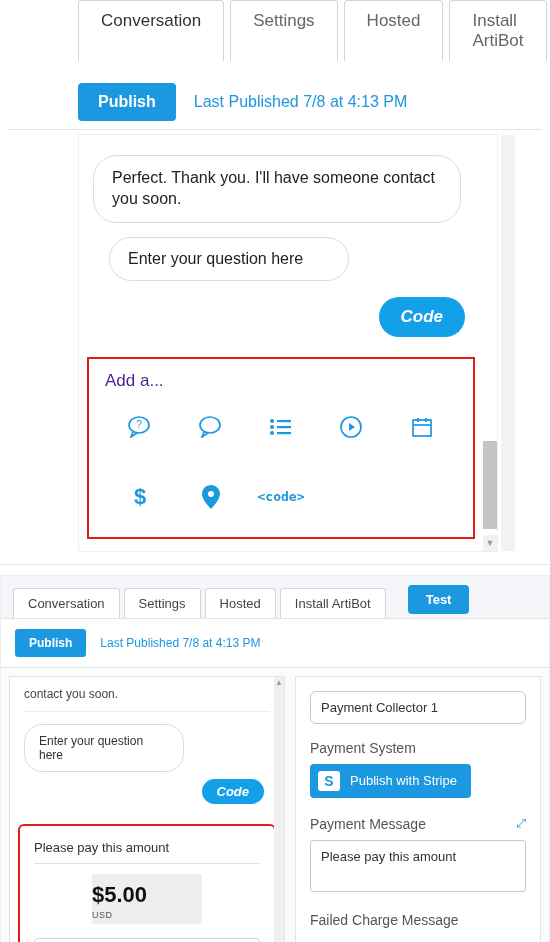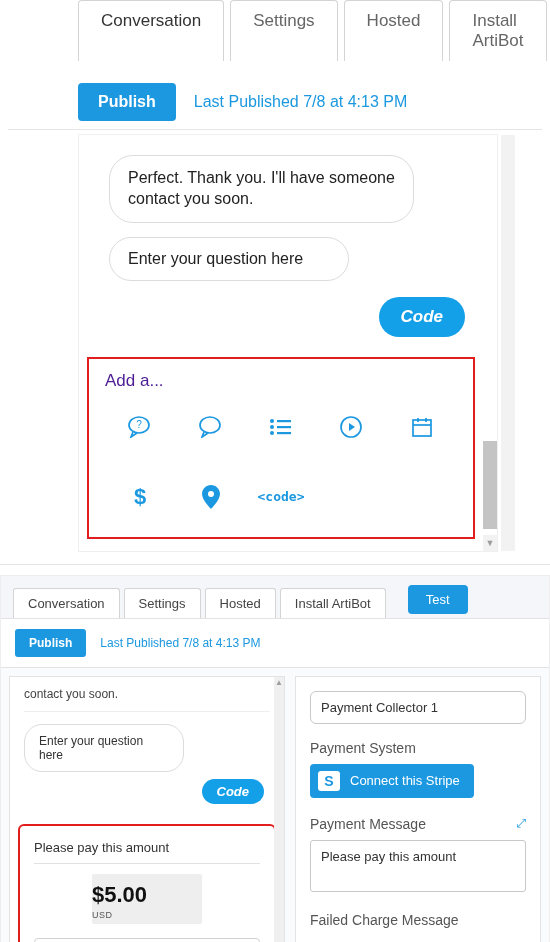--- a/index.html
+++ b/index.html
@@ -10,40 +10,40 @@
   .tabs-row-1{display:flex;gap:6px;margin-left:70px}
   .tabs-row-1 .tab{border:1px solid #d4d4d4;border-bottom:none;padding:10px 22px;font-size:17px;color:#333;border-radius:4px 4px 0 0;background:#fff;cursor:pointer}
   .tabs-row-1 .tab.dim{color:#666}
   .pub-row-1{display:flex;align-items:center;gap:18px;margin:22px 0 8px 70px}
   .pub-btn{background:#1b98e0;color:#fff;border:none;border-radius:4px;padding:10px 20px;font-size:16px;font-weight:600;cursor:pointer}
   .last-pub{color:#1b98e0;font-size:16px}
   .hr1{height:1px;background:#e5e5e5;margin-top:8px}
 
   .chatpanel{position:relative;margin:4px 0 0 70px;width:420px;background:#fff;border:1px solid #efefef;}
   .bubble{border:1px solid #dcdcdc;border-radius:24px;padding:12px 18px;font-size:16px;color:#222;background:#fff}
-  .bubble.msg{margin:20px 0 0 30px;width:305px;line-height:1.3}
+  .bubble.msg{margin:20px 0 0 14px;width:368px;line-height:1.3}
   .bubble.question{margin:14px 0 0 30px;width:240px}
   .code-pill{background:#14a0e8;color:#fff;font-style:italic;font-weight:600;border-radius:22px;padding:10px 22px;font-size:17px;display:inline-block}
   .code-wrap{text-align:right;margin:16px 32px 20px 0}
 
   .add-box{border:2.5px solid #e11d1d;margin:0 22px 12px 8px;padding:12px 16px 28px}
   .add-title{font-size:17px;color:#4c1d95;margin-bottom:24px}
   .icon-grid{display:grid;grid-template-columns:repeat(5,1fr);row-gap:46px;align-items:center;justify-items:center}
   .ic{color:#1b98e0;display:flex;align-items:center;justify-content:center;width:32px;height:24px;cursor:pointer}
   .code-txt{color:#1b98e0;font-size:13px;font-weight:700;font-family:monospace}
 
   .scroll-track{position:absolute;right:-18px;top:0;bottom:0;width:14px;background:#f2f2f2}
   .scroll-thumb{position:absolute;right:0;bottom:22px;width:14px;height:88px;background:#c4c4c4}
   .scroll-arrow{position:absolute;right:0;bottom:0;width:14px;height:16px;background:#f2f2f2;color:#9d9d9d;font-size:9px;text-align:center;line-height:16px}
 
   
   .bottom{margin-top:10px;border:1px solid #eee;background:#fafbfc}
   .tabs-row-2{display:flex;gap:4px;align-items:flex-end;padding:9px 12px 0;background:#f4f6fa}
   .tabs-row-2 .tab2{border:1px solid #d4d4d4;border-bottom:none;background:#fff;padding:7px 14px;font-size:13px;color:#444;border-radius:3px 3px 0 0;cursor:pointer}
-  .test-btn{background:#1b98e0;color:#fff;border:none;padding:7px 18px;border-radius:4px;font-size:13px;font-weight:400;margin:0 0 4px 18px;cursor:pointer}
+  .test-btn{background:#1b98e0;color:#fff;border:none;padding:7px 18px;border-radius:4px;font-size:13px;font-weight:700;margin:0 0 4px 18px;cursor:pointer}
   .hdr2{background:#fff;border-top:1px solid #e3e3e3;border-bottom:1px solid #e3e3e3}
   .pub-row-2{display:flex;align-items:center;gap:14px;padding:10px 14px}
   .pub-btn-sm{background:#1b98e0;color:#fff;border:none;border-radius:3px;padding:7px 14px;font-size:12px;font-weight:600;cursor:pointer}
   .last-pub-sm{color:#1b98e0;font-size:12px}
   .split{display:flex;gap:10px;padding:8px 8px 12px;background:#fafbfc}
   .left-pane{width:276px;background:#fff;border:1px solid #e3e3e3;position:relative}
   .left-inner{padding:10px 14px}
   .small-line1{font-size:12px;color:#444;border-bottom:1px solid #eee;padding:0 0 10px}
   .sm-bubble{border:1px solid #dcdcdc;border-radius:18px;padding:9px 14px;font-size:12px;color:#333;margin:12px 0 0 0;width:160px}
   .code-pill-sm{background:#14a0e8;color:#fff;font-style:italic;font-weight:600;border-radius:16px;padding:5px 15px;font-size:13px}
@@ -190,21 +190,21 @@
         </div>
 
       </div>
     </div>
 
     <div class="right-pane">
       <input class="f-input" value="Payment Collector 1" style="">
       <div class="f-label">Payment System</div>
       <button class="stripe-btn">
         <span class="stripe-s">S</span>
-        <span>Connect this Stripe</span>
+        <span>Publish with Stripe</span>
       </button>
       <div class="f-label">
         <span>Payment Message</span>
         <span class="exp-icon">⤢</span>
       </div>
       <textarea class="f-textarea" style="">Please pay this amount</textarea>
       <div class="f-label">Failed Charge Message</div>
       
     </div>
   </div>

